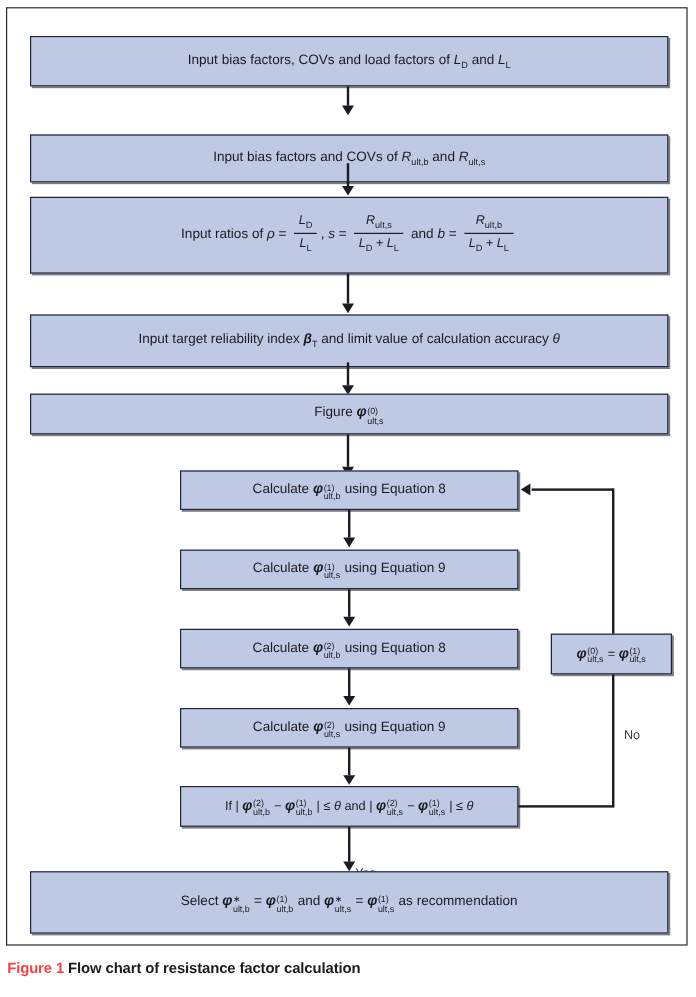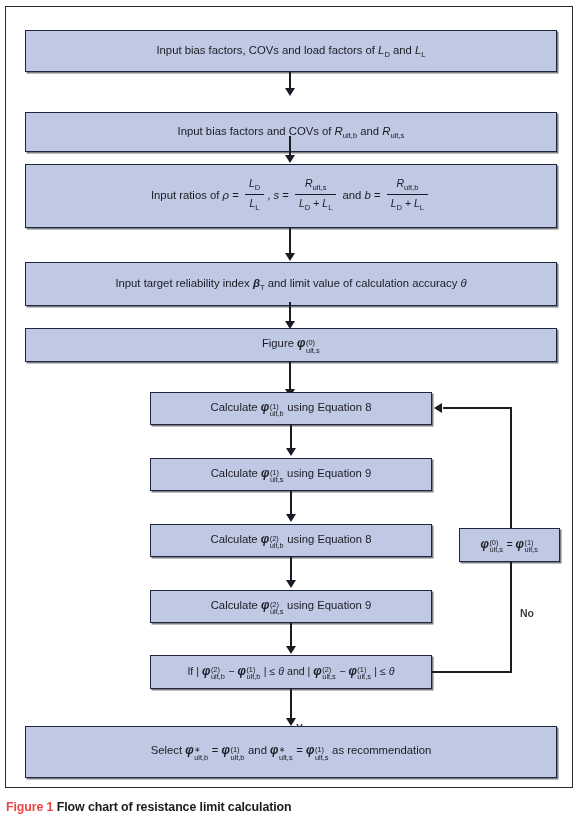--- a/index.html
+++ b/index.html
@@ -105,21 +105,20 @@
     border-top: 5.5px solid transparent;
     border-bottom: 5.5px solid transparent;
     border-right: 8px solid #1b1b23;
   }
 
   .edge-label {
     position: absolute;
     font-size: 10.5px;
     color: #3c3c44;
     white-space: nowrap;
-    font-weight: bold;
   }
 
   
   #caption {
     position: absolute;
     left: 6px;
     top: 800px;
     width: 560px;
     font-size: 12.4px;
     font-weight: bold;
@@ -233,14 +232,14 @@
   <div class="node wide" style="top:726px; height:52px;">
     <div class="inner">
       <div><span>Select </span><span class="phi">φ</span><span class="vr"><span class="sup star">∗</span><span class="sub">ult,b</span></span><span> = </span><span class="phi">φ</span><span class="vr"><span class="sup">(1)</span><span class="sub">ult,b</span></span><span> and </span><span class="phi">φ</span><span class="vr"><span class="sup star">∗</span><span class="sub">ult,s</span></span><span> = </span><span class="phi">φ</span><span class="vr"><span class="sup">(1)</span><span class="sub">ult,s</span></span><span> as recommendation</span></div>
     </div>
   </div>
 
 </div>
 
 <div id="caption">
   <span class="figno">Figure 1</span>
-  <span>Flow chart of resistance limit calculation</span>
+  <span>Flow chart of resistance factor calculation</span>
 </div>
 
 </body></html>

